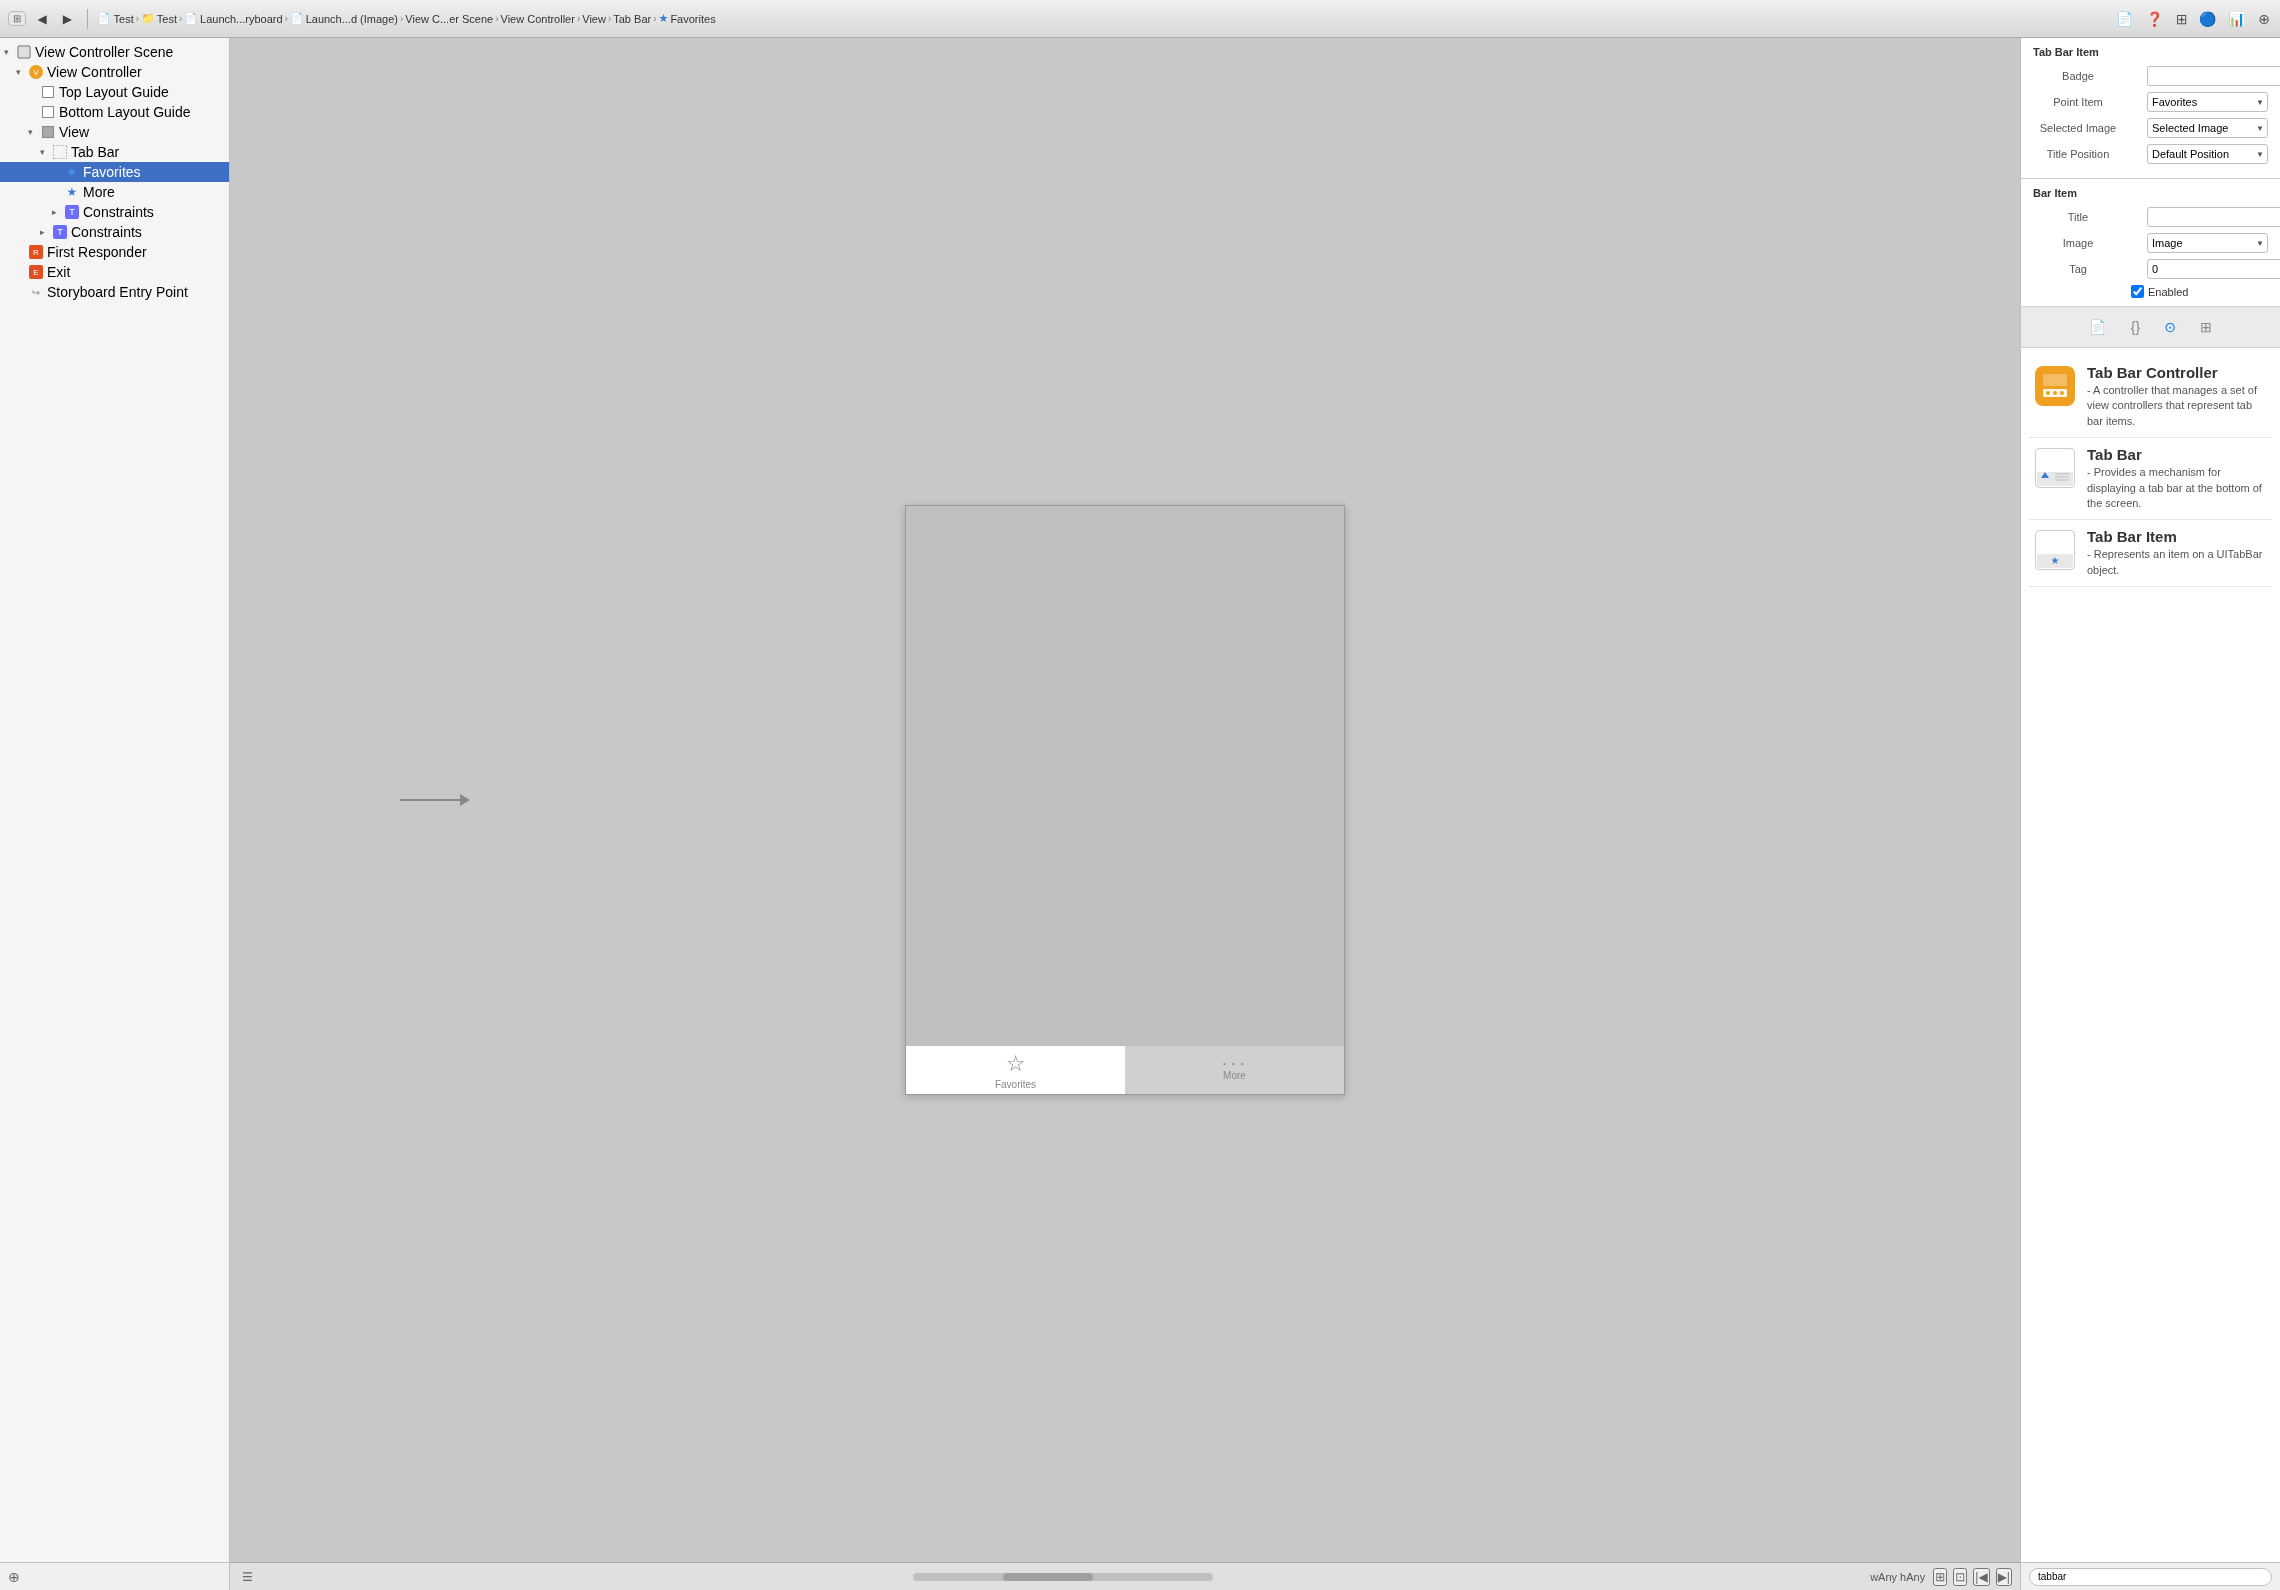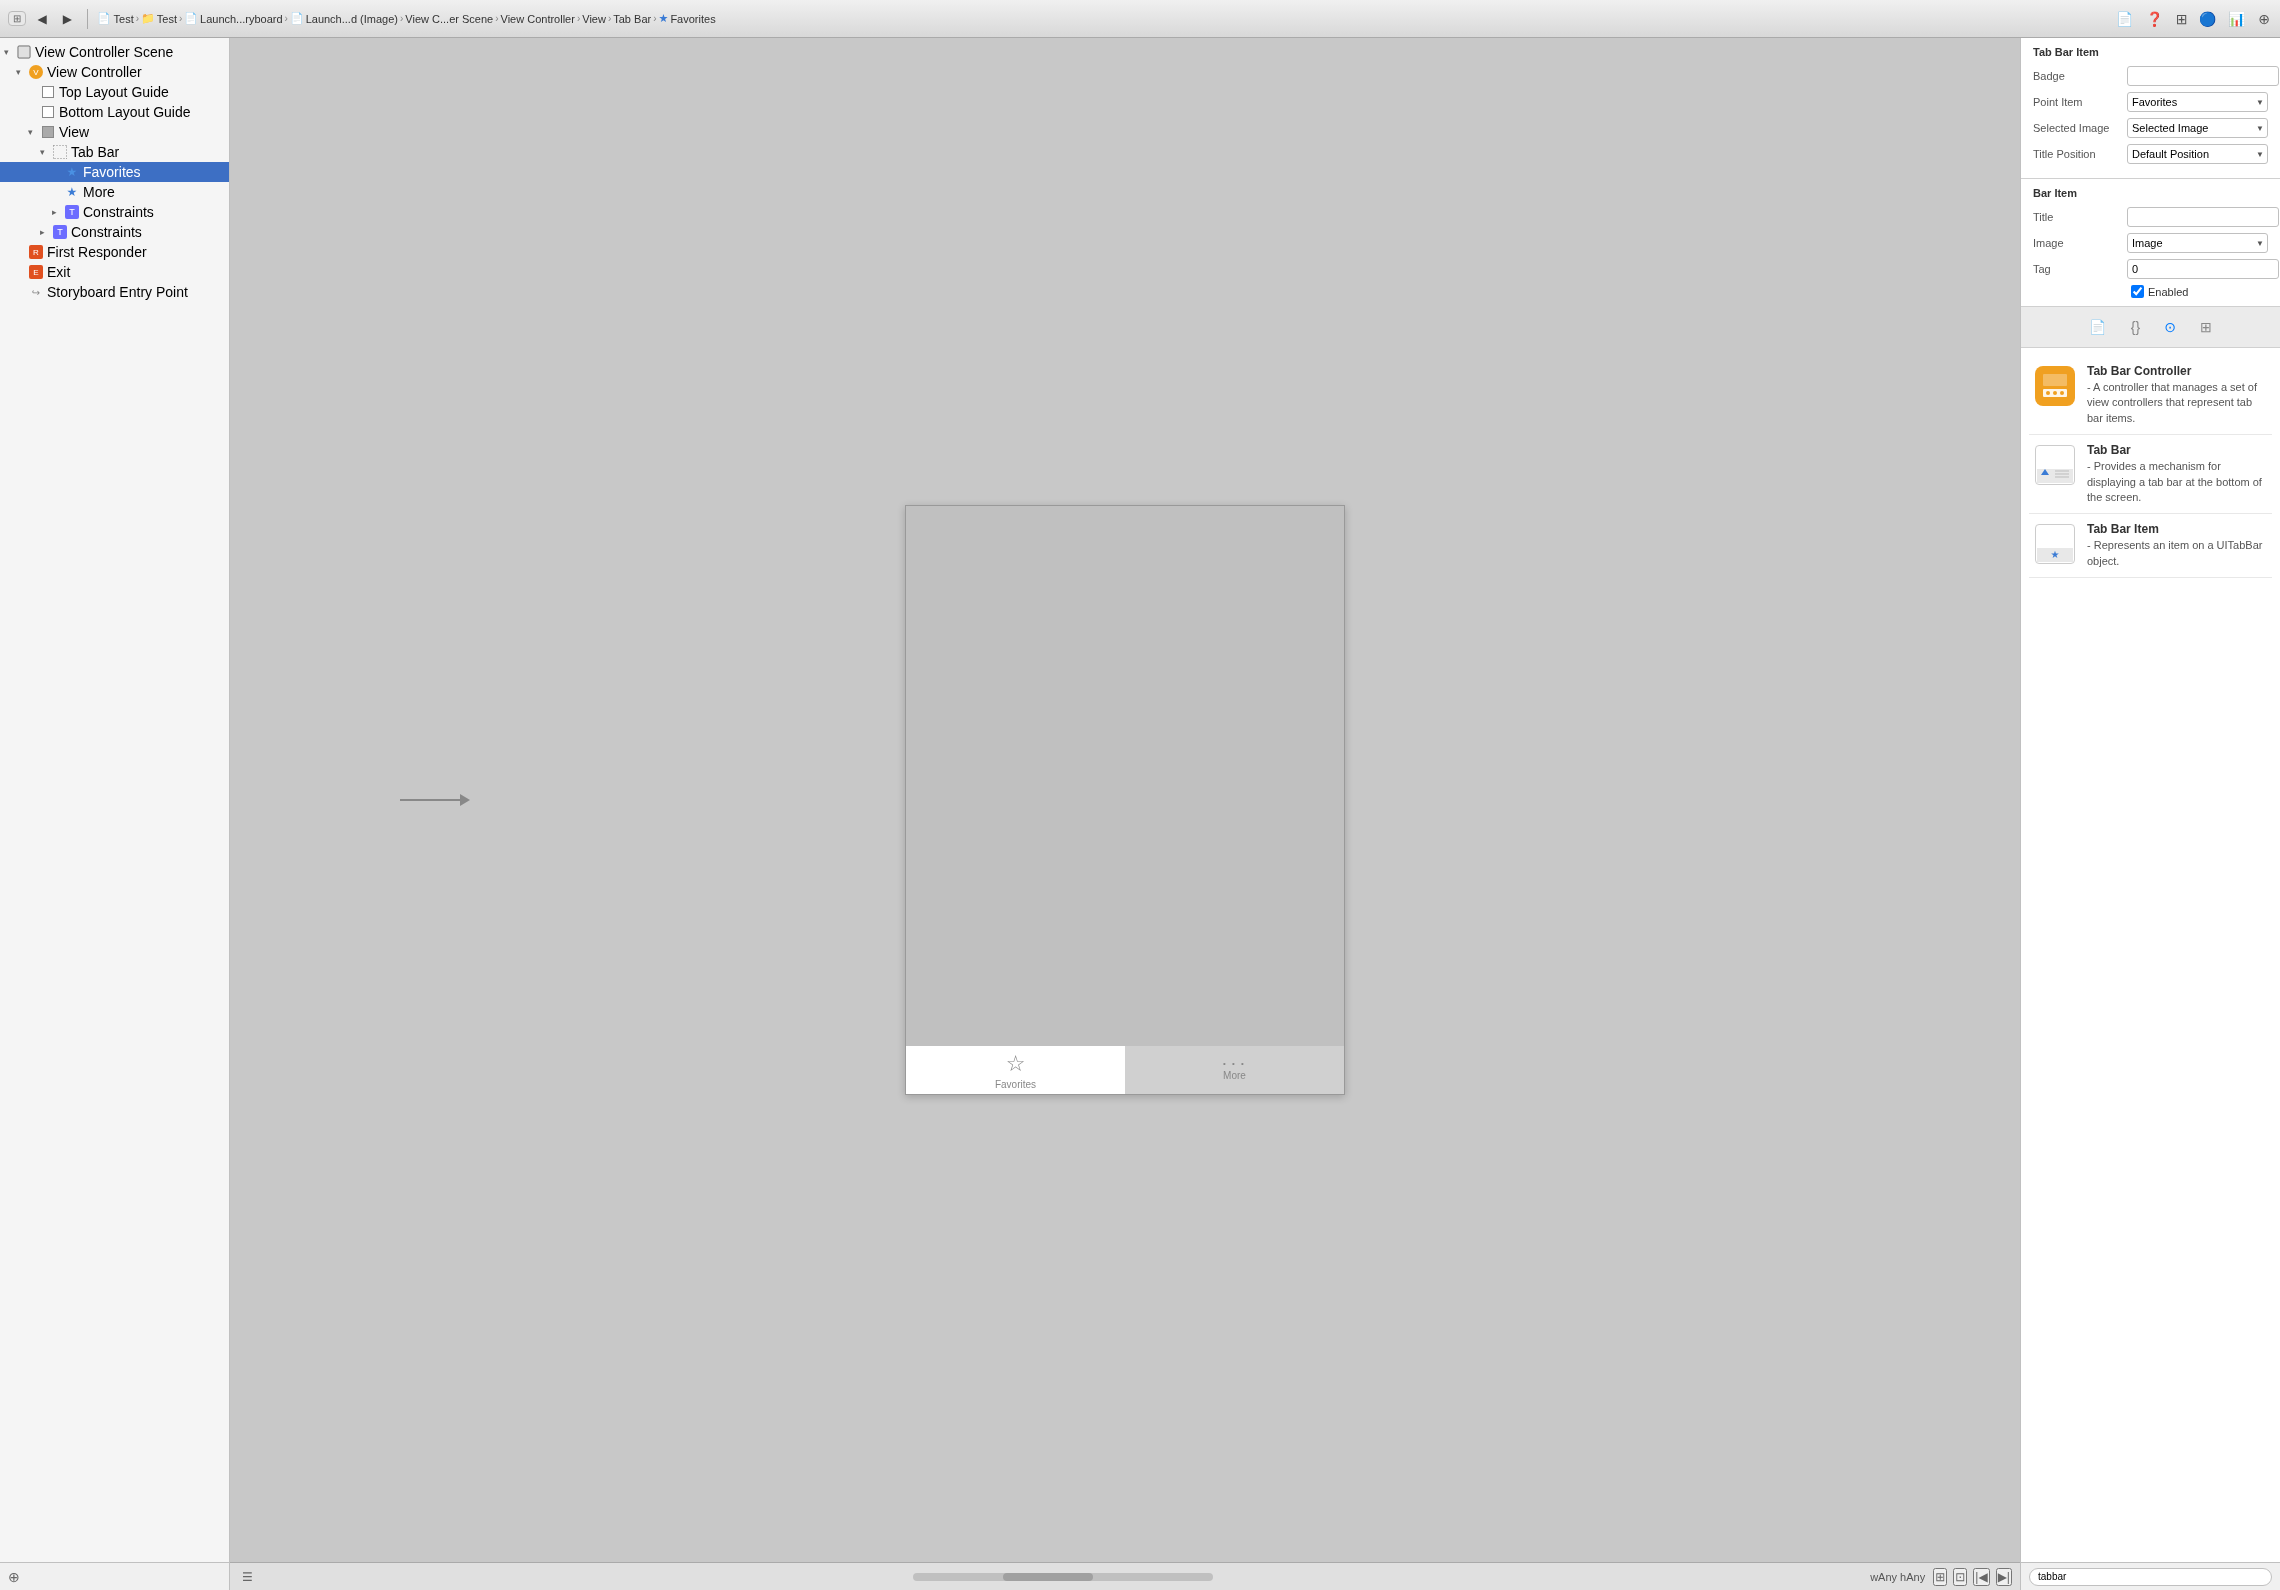--- a/index.html
+++ b/index.html
@@ -59,41 +59,41 @@
     .tab-star { font-size: 22px; color: #888; }
     .tab-label { font-size: 10px; color: #888; margin-top: 2px; }
     .tab-dots { font-size: 8px; color: #888; letter-spacing: 2px; }
     .canvas-size-label { font-size: 11px; color: #555; }
 
     
     .right-panel { width: 260px; background: #ffffff; border-left: 1px solid #c0c0c0; display: flex; flex-direction: column; flex-shrink: 0; }
     .inspector-section { border-bottom: 1px solid #d0d0d0; padding: 8px 12px; }
     .inspector-title { font-size: 11px; font-weight: bold; color: #333; margin-bottom: 8px; }
     .inspector-row { display: flex; align-items: center; margin-bottom: 6px; }
-    .inspector-label { font-size: 11px; color: #555; text-align: left; flex: 0 0 90px; margin-right: 4px; }
+    .inspector-label { font-size: 11px; color: #555; text-align: center; flex: 0 0 90px; margin-right: 24px; }
     .inspector-input { flex: 1; height: 20px; border: 1px solid #c0c0c0; border-radius: 3px; padding: 0 4px; font-size: 11px; background: white; }
     .inspector-select-wrap { flex: 1; position: relative; display: flex; align-items: center; }
     .inspector-select { width: 100%; height: 20px; border: 1px solid #c0c0c0; border-radius: 3px; padding: 0 20px 0 4px; font-size: 11px; background: white; appearance: none; -webkit-appearance: none; }
     .inspector-select-arrow { position: absolute; right: 4px; font-size: 8px; color: #555; pointer-events: none; }
     .inspector-checkbox-row { display: flex; align-items: center; padding-left: 98px; }
     .inspector-checkbox-row input { margin-right: 4px; }
     .inspector-checkbox-label { font-size: 11px; color: #333; }
     .right-panel-tabs { display: flex; align-items: center; justify-content: center; gap: 16px; padding: 8px; border-bottom: 1px solid #d0d0d0; background: #ebebeb; }
     .panel-tab-btn { background: none; border: none; cursor: pointer; font-size: 14px; color: #888; padding: 4px; }
     .panel-tab-btn.active { color: #007aff; }
 
     
     .inspector-desc { flex: 1; overflow-y: auto; padding: 8px; }
     .desc-item { display: flex; gap: 10px; padding: 8px 4px; border-bottom: 1px solid #e8e8e8; }
     .desc-icon { width: 44px; height: 44px; flex-shrink: 0; display: flex; align-items: center; justify-content: center; }
     .desc-icon-tabbar-ctrl { width: 40px; height: 40px; background: #f0a020; border-radius: 8px; display: flex; align-items: center; justify-content: center; }
     .desc-icon-tabbar { width: 40px; height: 40px; background: white; border: 1px solid #ccc; border-radius: 4px; display: flex; align-items: center; justify-content: center; }
     .desc-icon-tabbar-item { width: 40px; height: 40px; background: white; border: 1px solid #ccc; border-radius: 4px; display: flex; align-items: center; justify-content: center; }
     .desc-text { flex: 1; }
-    .desc-title { font-size: 12px; font-weight: bold; color: #333; }
+    .desc-title { font-size: 15px; font-weight: bold; color: #333; }
     .desc-body { font-size: 11px; color: #555; margin-top: 2px; line-height: 1.4; }
     .desc-title span.bold { font-weight: bold; }
 
     
     .right-panel-search { height: 28px; border-top: 1px solid #c0c0c0; background: #f0f0f0; display: flex; align-items: center; padding: 0 8px; }
     .search-field { flex: 1; height: 18px; border: 1px solid #c0c0c0; border-radius: 9px; padding: 0 8px; font-size: 10px; background: white; }
 
     
     .canvas-footer { height: 28px; border-top: 1px solid #aaa; background: #e0e0e0; display: flex; align-items: center; padding: 0 8px; gap: 8px; }
     .canvas-footer-icons { margin-left: auto; display: flex; gap: 6px; }

